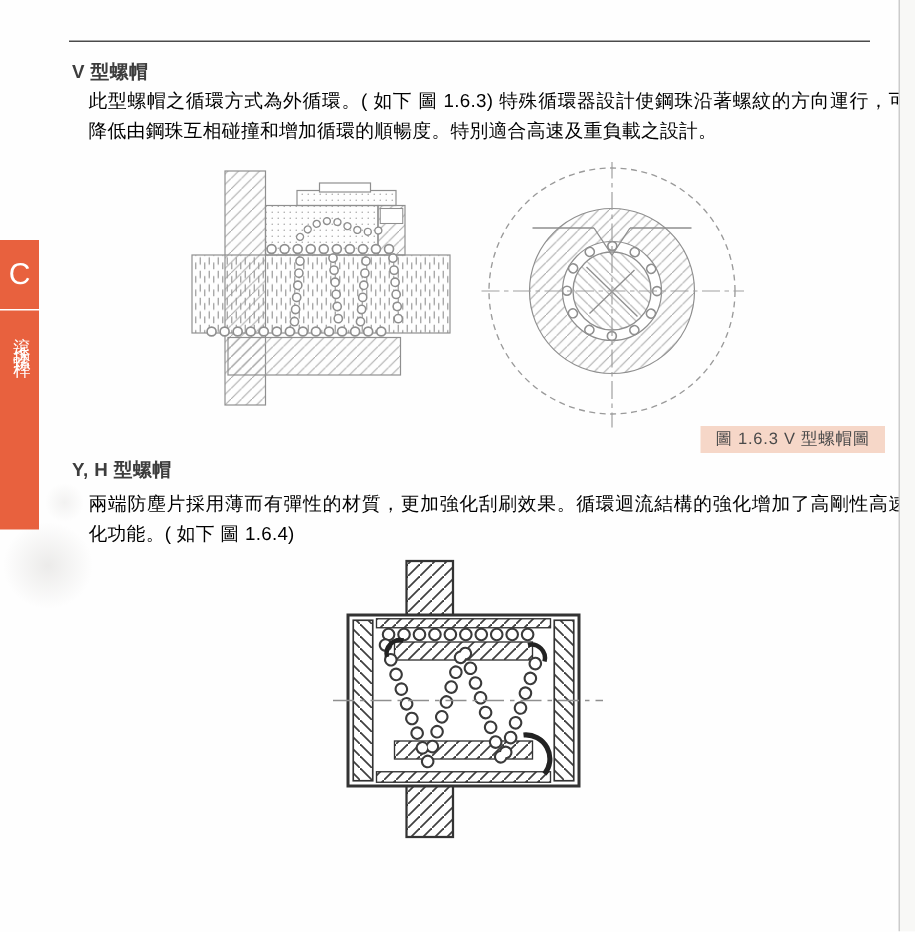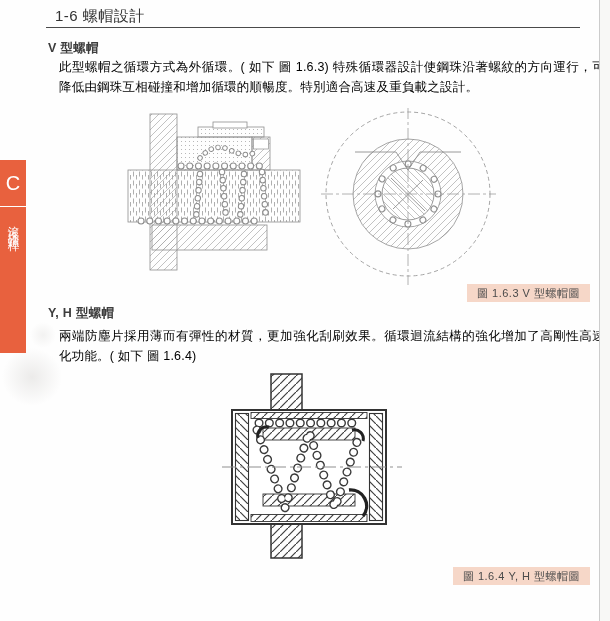--- a/index.html
+++ b/index.html
@@ -71,21 +71,20 @@
   #smudge1{left:2px;top:348px;width:60px;height:58px;
     background:radial-gradient(closest-side,rgba(140,135,128,0.16),rgba(140,135,128,0));}
   #smudge2{left:30px;top:322px;width:26px;height:26px;
     background:radial-gradient(closest-side,rgba(140,135,128,0.10),rgba(140,135,128,0));}
 </style>
 </head>
 <body>
 
 <div class="page">
 
-  <div class="doc-title">1-6 螺帽設計</div>
   <div class="title-rule"></div>
 
   <div class="side-tab">
     <div class="tab-letter">C</div>
     <div class="tab-divider"></div>
     <div class="tab-vert">滾珠螺桿</div>
   </div>
 
   <div class="sec-heading" id="sec1-heading">V 型螺帽</div>
   <div class="sec-body" id="sec1-body">此型螺帽之循環方式為外循環。( 如下 圖 1.6.3) 特殊循環器設計使鋼珠沿著螺紋的方向運行，可降低由鋼珠互相碰撞和增加循環的順暢度。特別適合高速及重負載之設計。</div>
@@ -192,22 +191,19 @@
     <path d="M257,430 L285,508 L309,432 L335,508 L359,436" fill="none" stroke="#3a3a3a" stroke-width="9" stroke-linecap="round" stroke-linejoin="round" stroke-dasharray="0.1 10.3"></path>
     <path d="M257,430 L285,508 L309,432 L335,508 L359,436" fill="none" stroke="#ffffff" stroke-width="6.2" stroke-linecap="round" stroke-linejoin="round" stroke-dasharray="0.1 10.3"></path>
 
     <path d="M269,427 a9,9 0 0 0 -11,11" fill="none" stroke="#222" stroke-width="3"></path>
     <path d="M352,430 a9,9 0 0 1 11,11" fill="none" stroke="#222" stroke-width="3"></path>
     <path d="M349,490 a16,16 0 0 1 14,26" fill="none" stroke="#222" stroke-width="3.4"></path>
 
     <path d="M222,467 H402" fill="none" stroke="#8f8f8f" stroke-width="1.1" stroke-dasharray="14 4 3 4"></path>
   </svg>
 
-  <div class="caption-row" id="caption2-row">
-    <span class="caption">圖 1.6.4 Y, H 型螺帽圖</span>
-  </div>
 
   <div class="smudge" id="smudge1"></div>
   <div class="smudge" id="smudge2"></div>
 
   <div class="edge-strip"></div>
   <div class="edge-line"></div>
 </div>
 
 </body></html>

